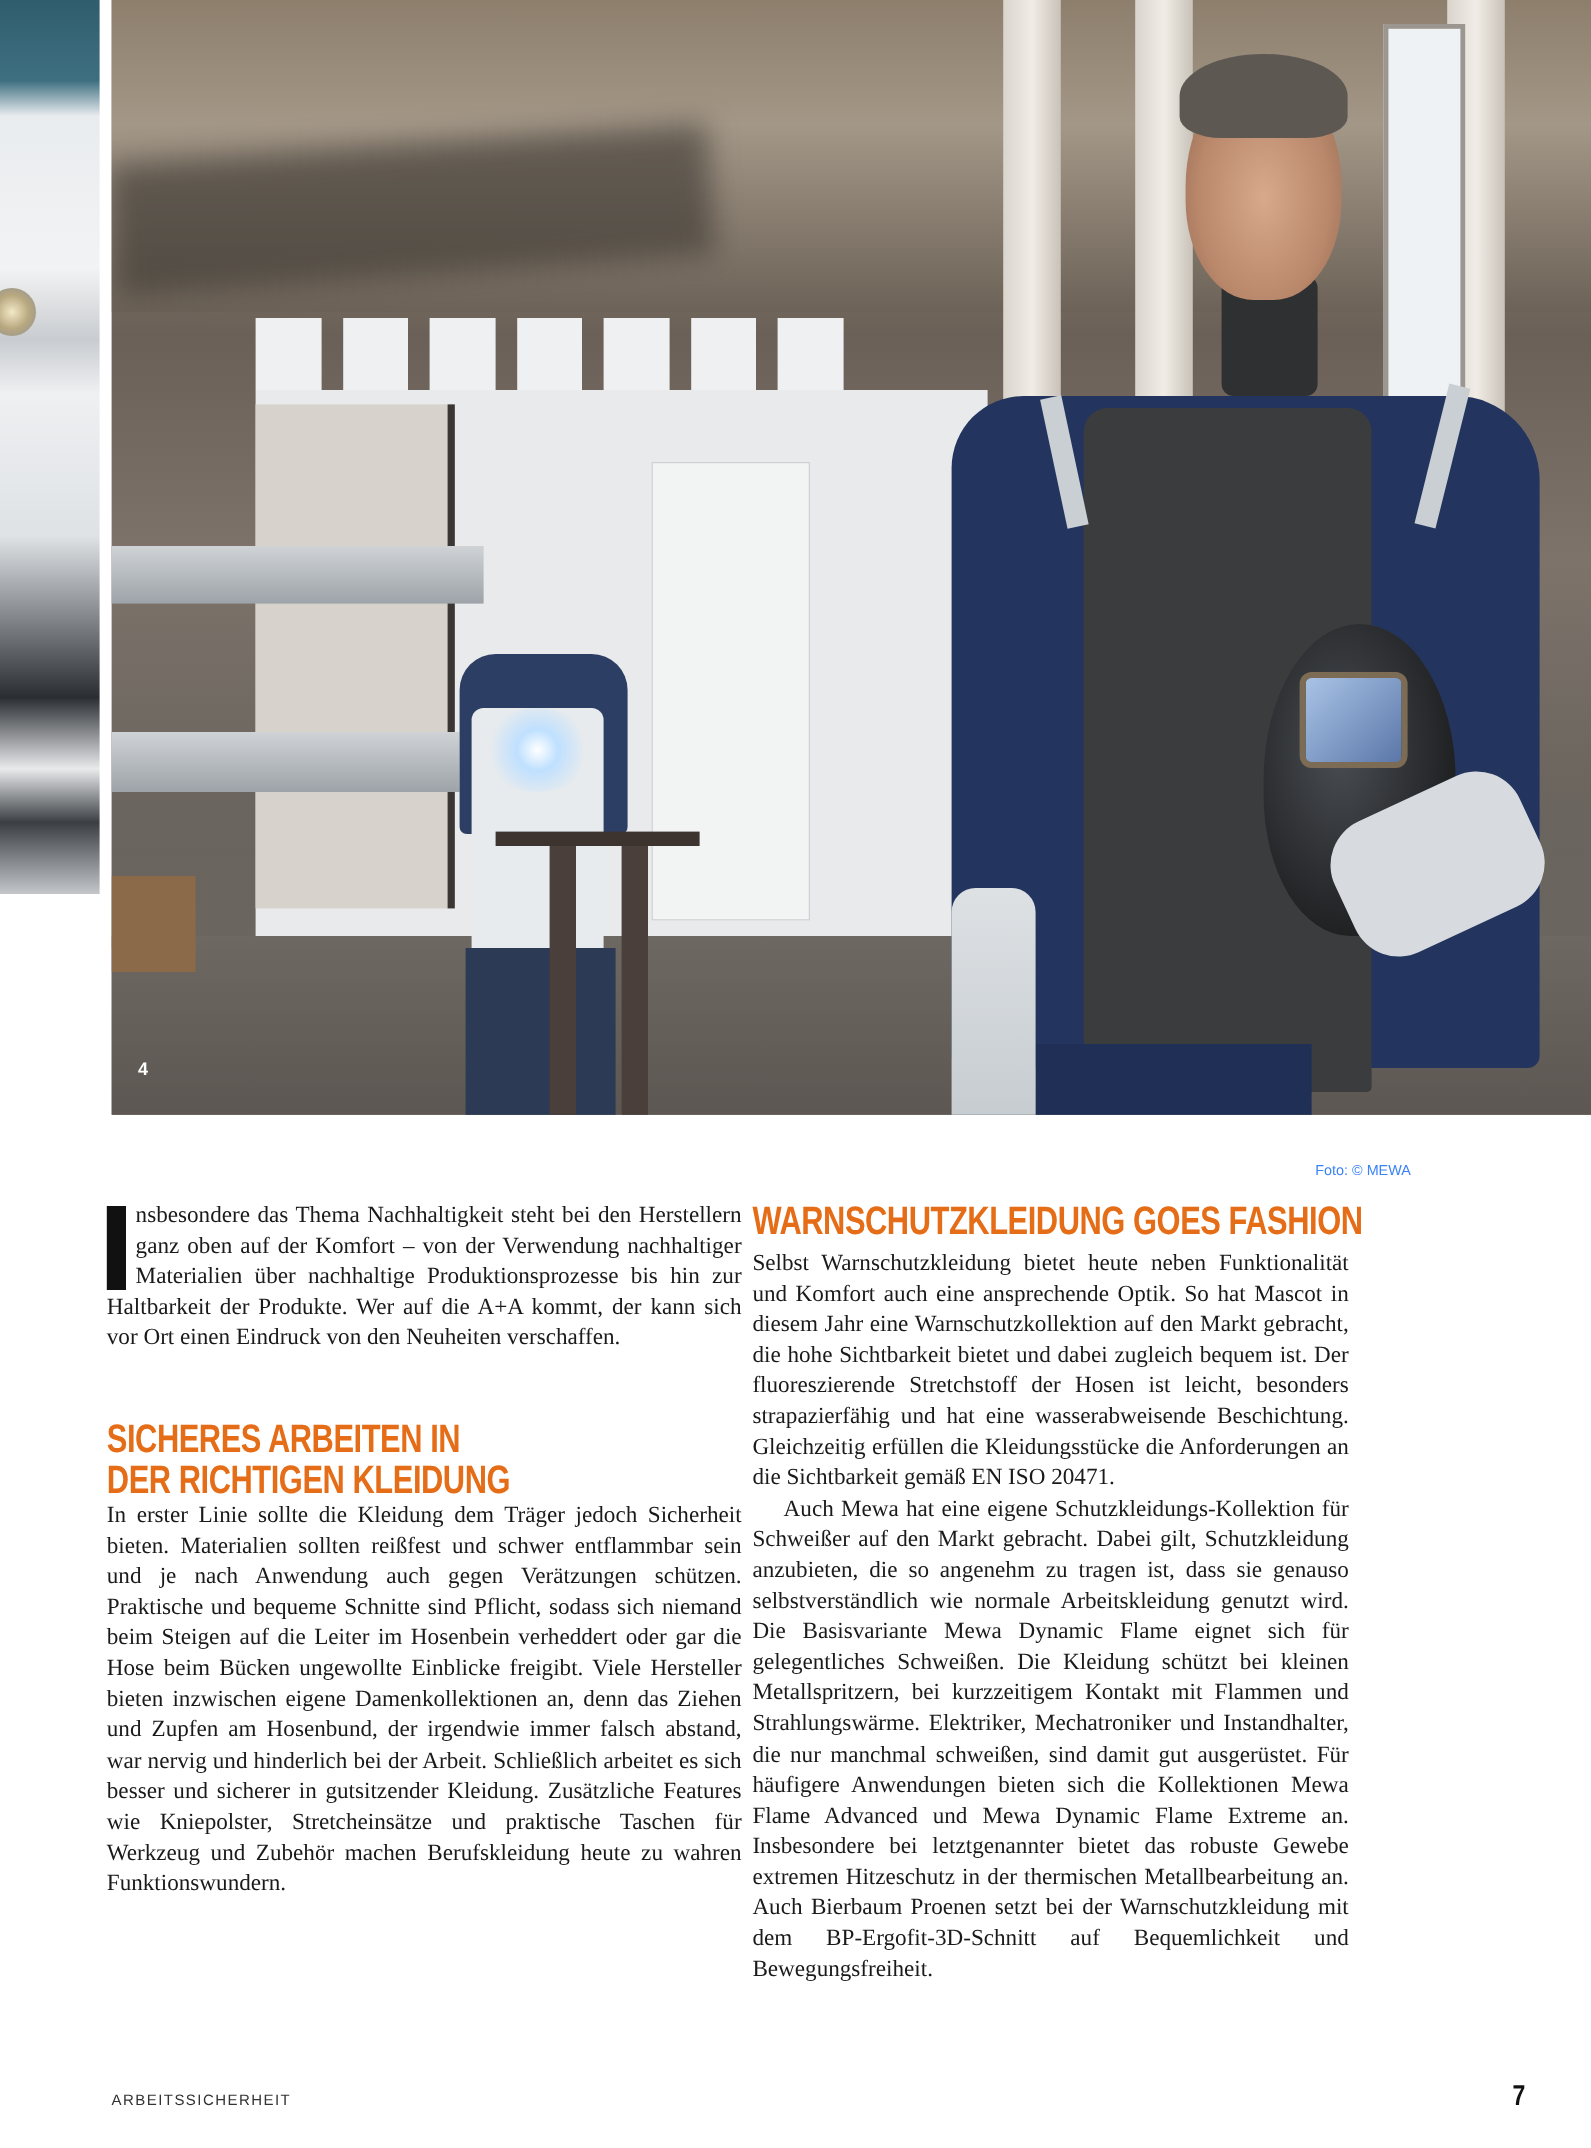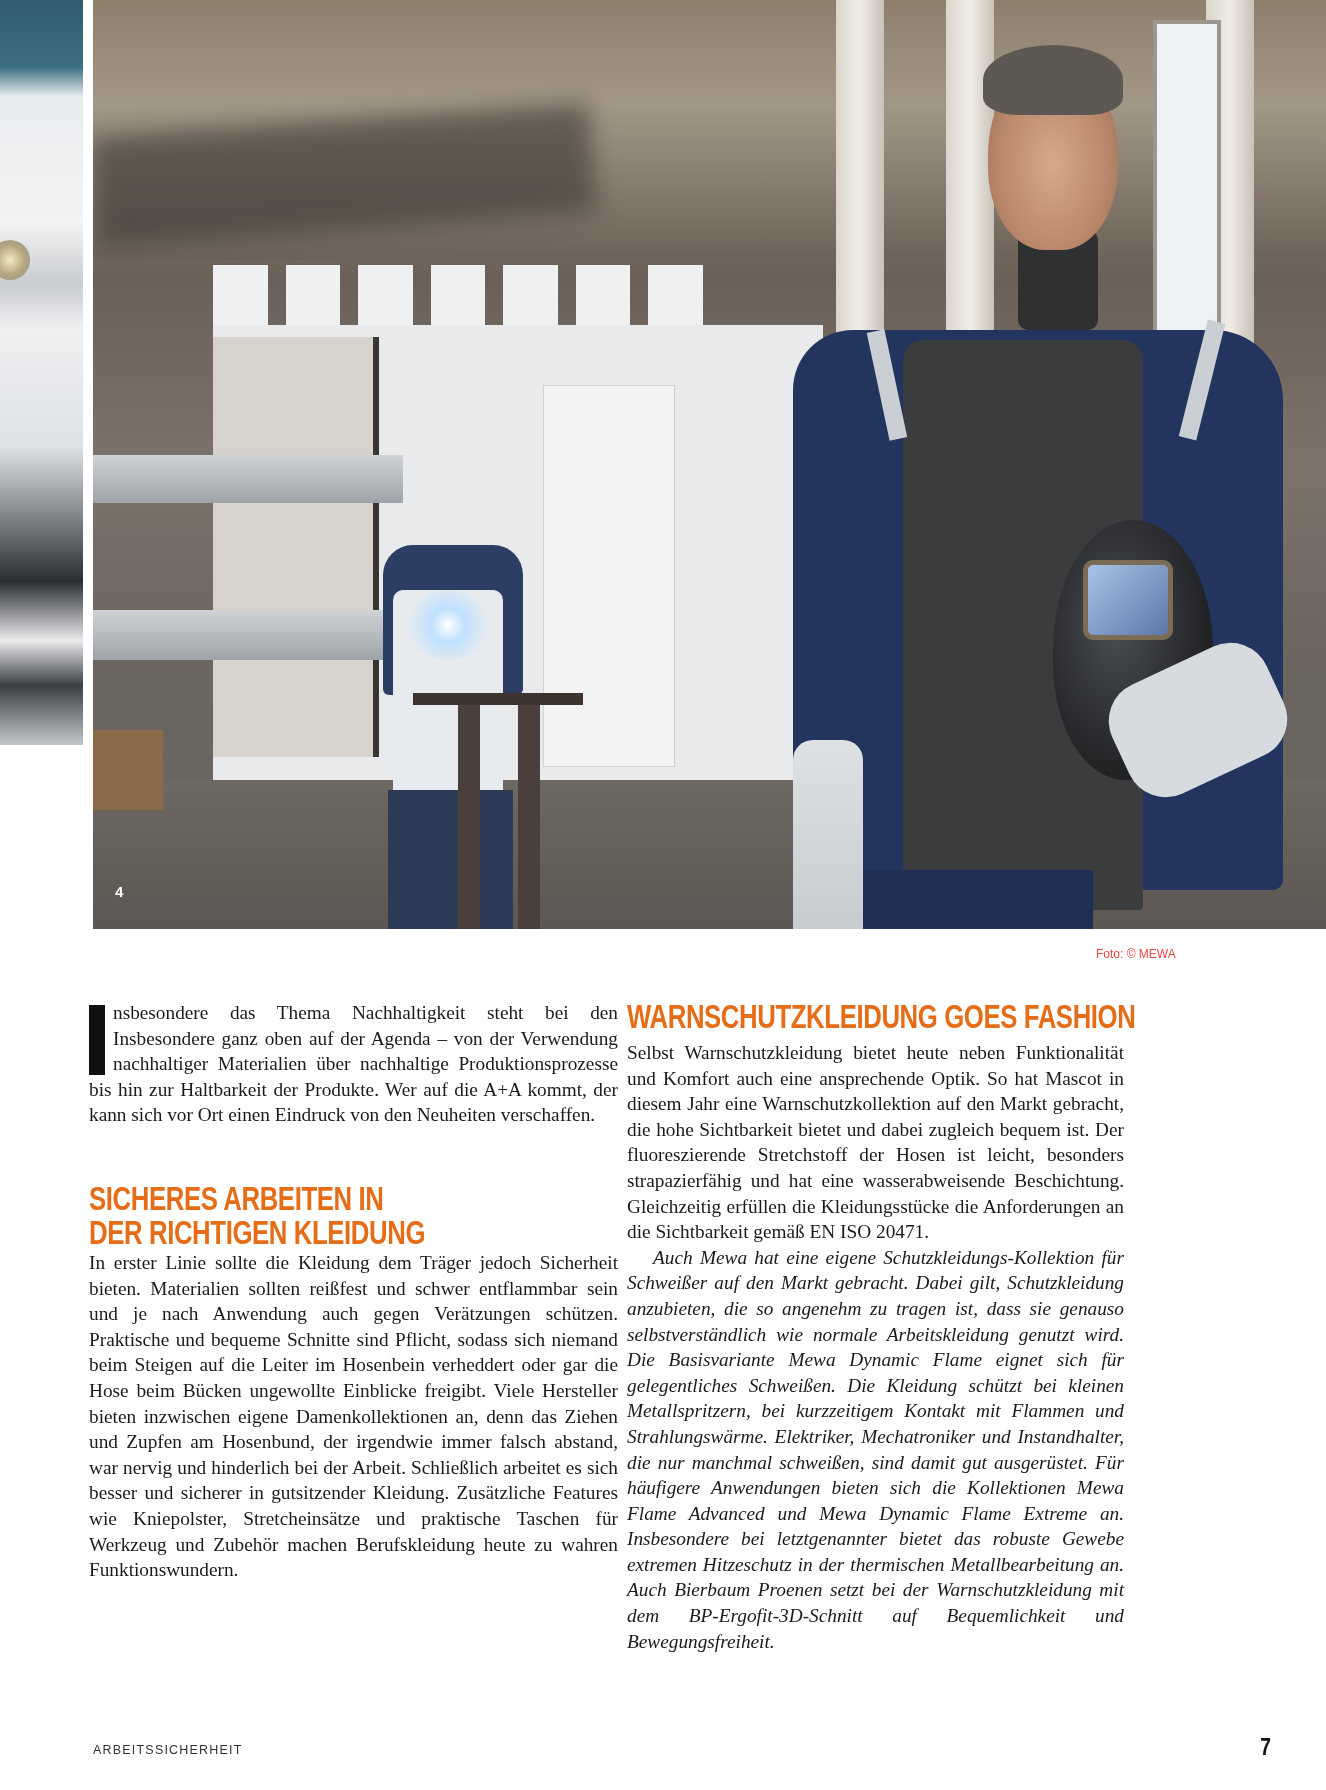--- a/index.html
+++ b/index.html
@@ -45,32 +45,32 @@
   .photo .man-refl2 { position:absolute; left:1100px; top:320px; width:18px; height:120px; background:#c9cfd3; transform:rotate(14deg); }
   .photo .man-head { position:absolute; left:895px; top:60px; width:130px; height:190px; background:radial-gradient(ellipse at 50% 55%,#d8a98a 0%,#b9876a 60%,#8d6652 100%); border-radius:55% 55% 48% 48%; }
   .photo .man-hair { position:absolute; left:890px; top:45px; width:140px; height:70px; background:#5e5853; border-radius:60% 60% 30% 30%; }
   .photo .man-neck { position:absolute; left:925px; top:230px; width:80px; height:100px; background:#2f3032; border-radius:10px; }
   .photo .glove-l { position:absolute; left:700px; top:740px; width:70px; height:230px; background:linear-gradient(180deg,#dde1e4,#c2c8cc); border-radius:20px 20px 30px 30px; }
   .photo .glove-r { position:absolute; left:1020px; top:660px; width:170px; height:120px; background:#d7dbdf; border-radius:40px; transform:rotate(-25deg); }
   .photo .helmet { position:absolute; left:960px; top:520px; width:160px; height:260px; background:radial-gradient(ellipse at 40% 40%,#4a4d52 0%,#1f2123 70%); border-radius:50% 50% 45% 45%; }
   .photo .visor { position:absolute; left:990px; top:560px; width:80px; height:70px; background:linear-gradient(135deg,#a9c3e6,#5b77a8); border:5px solid #7d6c55; border-radius:10px; }
   .photo .fig-label { position:absolute; left:22px; top:883px; color:#ffffff; font-family:"Liberation Sans", sans-serif; font-weight:bold; font-size:15px; }
 
-  .caption { position:absolute; left:1096px; top:947px; font-family:"Liberation Sans", sans-serif; font-size:12px; color:#ef4444; }
+  .caption { position:absolute; left:1096px; top:968px; font-family:"Liberation Sans", sans-serif; font-size:12px; color:#3b82f6; }
 
   
   .col1 { position:absolute; left:89px; top:1000px; width:529px; }
   .col2 { position:absolute; left:627px; top:1000px; width:497px; }
   .body-text { font-size:19.3px; line-height:25.6px; text-align:justify; hyphens:manual; margin:0; }
   .lead { position:relative; padding-left:0; }
   .dropcap { float:left; width:16px; height:70px; background:#111; margin:5px 8px 0 0; }
   .h2 { font-family:"Liberation Sans", sans-serif; font-weight:bold; color:#e66d17; font-size:33px; line-height:34px; letter-spacing:-0.5px; transform:scaleX(0.78); transform-origin:left; white-space:nowrap; margin:0; text-transform:uppercase; }
   .h2-left { margin-top:54px; margin-bottom:0; }
   .h2-right { margin-bottom:6px; }
-  .indent { text-indent:26px;font-style:italic; }
+  .indent { text-indent:26px; }
 
   .footer-left { position:absolute; left:93px; top:1743px; font-family:"Liberation Sans", sans-serif; font-size:12.5px; letter-spacing:1.2px; color:#333; }
   .footer-page { position:absolute; left:1259px; top:1733px; font-family:"Liberation Sans", sans-serif; font-weight:bold; font-size:24px; color:#111; transform:scaleX(0.8); }
 </style>
 </head>
 <body>
 
 <div class="truck">
   <div class="lamp"></div>
 </div>
@@ -121,21 +121,21 @@
   <div class="helmet"></div>
   <div class="visor"></div>
   <div class="glove-r"></div>
   <div class="fig-label">4</div>
 </div>
 
 <div class="caption">Foto: © MEWA</div>
 
 <div class="col1">
   <p class="body-text lead">
-    <span class="dropcap"></span><span>nsbesondere das Thema Nachhaltigkeit steht bei den Insbesondere ganz oben auf der Agenda – von der Verwendung nachhaltiger Materialien über nachhaltige Produktionsprozesse bis hin zur Haltbarkeit der Produkte. Wer auf die A+A kommt, der kann sich vor Ort einen Eindruck von den Neuheiten verschaffen.</span>
+    <span class="dropcap"></span><span>nsbesondere das Thema Nachhaltigkeit steht bei den Herstellern ganz oben auf der Komfort – von der Verwendung nachhaltiger Materialien über nachhaltige Produktionsprozesse bis hin zur Haltbarkeit der Produkte. Wer auf die A+A kommt, der kann sich vor Ort einen Eindruck von den Neuheiten verschaffen.</span>
   </p>
   <h2 class="h2 h2-left">
     <span style="display:block">SICHERES ARBEITEN IN</span>
     <span style="display:block">DER RICHTIGEN KLEIDUNG</span>
   </h2>
   <p class="body-text">In erster Linie sollte die Kleidung dem Träger jedoch Sicherheit bieten. Materialien sollten reißfest und schwer entflammbar sein und je nach Anwendung auch gegen Verätzungen schützen.  Praktische und bequeme Schnitte sind Pflicht, sodass sich niemand beim Steigen auf die Leiter im Hosenbein verheddert oder gar die Hose beim Bücken ungewollte Einblicke freigibt. Viele Hersteller bieten inzwischen eigene Damenkollektionen an, denn das Ziehen und Zupfen am Hosenbund, der irgendwie immer falsch abstand, war nervig und hinderlich bei der Arbeit. Schließlich arbeitet es sich besser und sicherer in gutsitzender Kleidung. Zusätzliche Features wie Kniepolster, Stretcheinsätze und praktische Taschen für Werkzeug und Zubehör machen Berufskleidung heute zu wahren Funktionswundern.</p>
 </div>
 
 <div class="col2">
   <h2 class="h2 h2-right">WARNSCHUTZKLEIDUNG GOES FASHION</h2>

